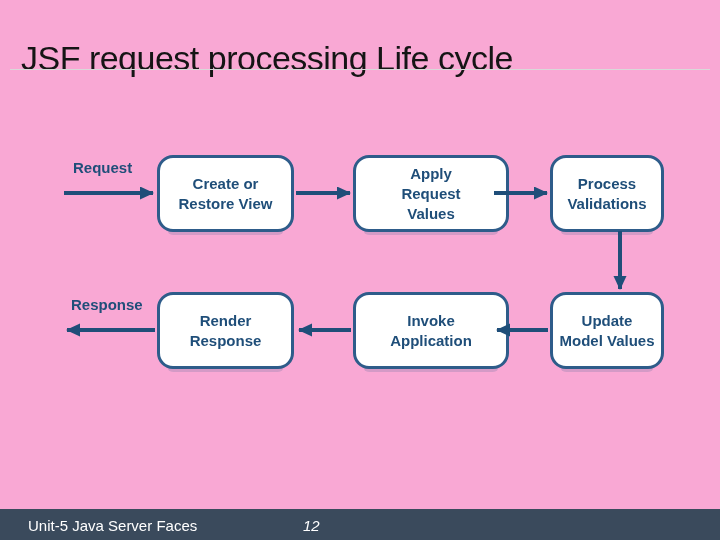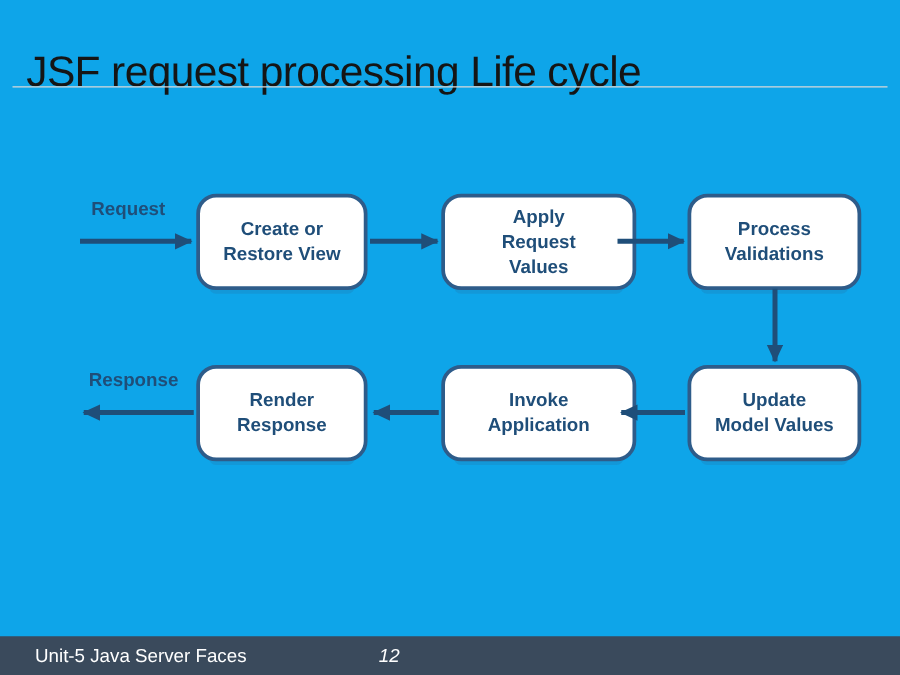--- a/index.html
+++ b/index.html
@@ -4,21 +4,21 @@
 <style>
   html, body { margin: 0; padding: 0; }
   body {
     width: 720px; height: 540px;
     background: #ffffff;
     font-family: "Liberation Sans", sans-serif;
     overflow: hidden;
     position: relative;
     color: #000;
   }
-  .slide { position: absolute; inset: 0; width: 720px; height: 540px; background: #0ea5e9; }
+  .slide { position: absolute; inset: 0; width: 720px; height: 540px; background: #f9a8d4; }
 
   
   .page-title {
     position: absolute; left: 21px; top: 16px;
     font-size: 34px; font-weight: 500; letter-spacing: -0.5px;
     color: var(--title_text, #151515);
     white-space: nowrap;
   }
   .title-divider {
     position: absolute; left: 10px; right: 10px; top: 69px;
@@ -40,21 +40,21 @@
   }
   .node-label {
     font-size: 15px; font-weight: bold; line-height: 20px;
     color: var(--accent, #1f4e79);
     white-space: pre-line;
   }
   .row1 { top: 155px; }
   .row2 { top: 292px; }
   .col1 { left: 121px; }
   .col2 { left: 317px; width: 156px; }
-  .col3 { left: 514px; width: 139px; }
+  .col3 { left: 514px; width: 114px; }
 
   .edge-label {
     position: absolute;
     font-size: 15px; font-weight: bold;
     color: var(--accent, #1f4e79);
     white-space: nowrap;
   }
   .request-label  { left: 37px; top: 159px; }
   .response-label { left: 35px; top: 296px; }
 

